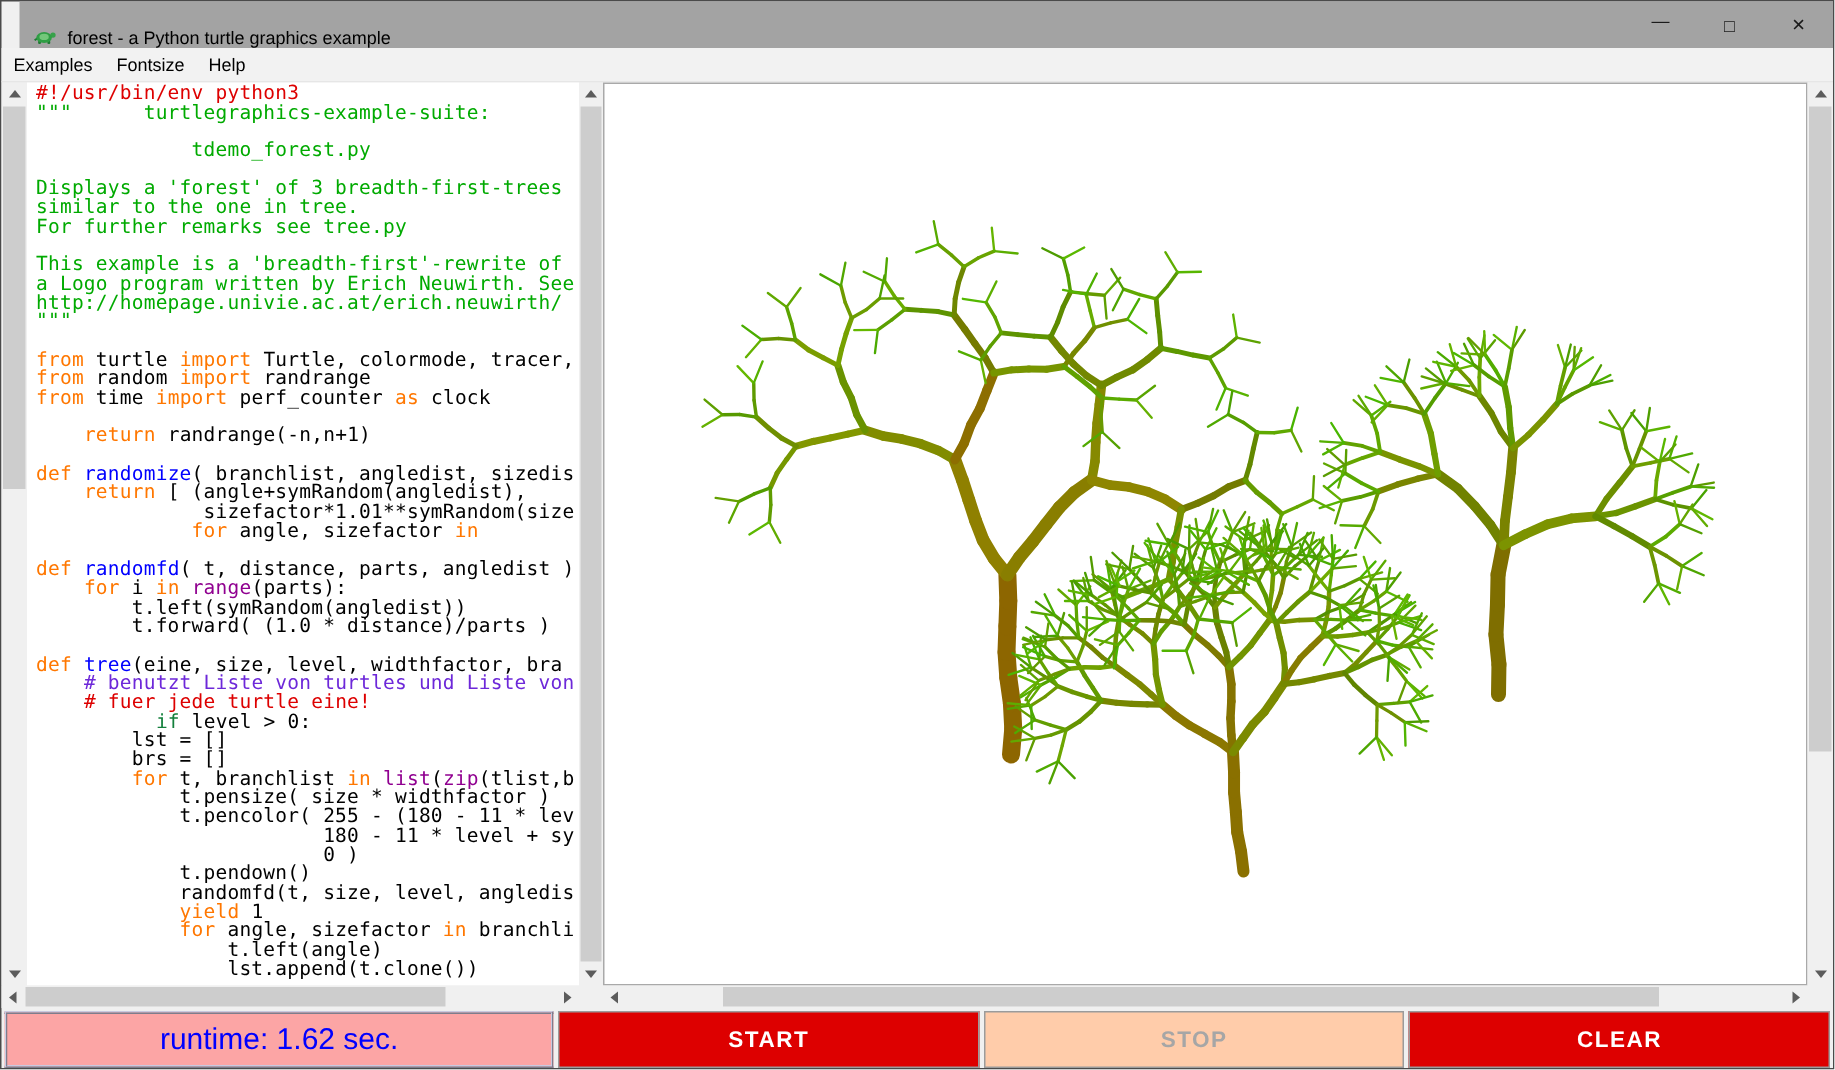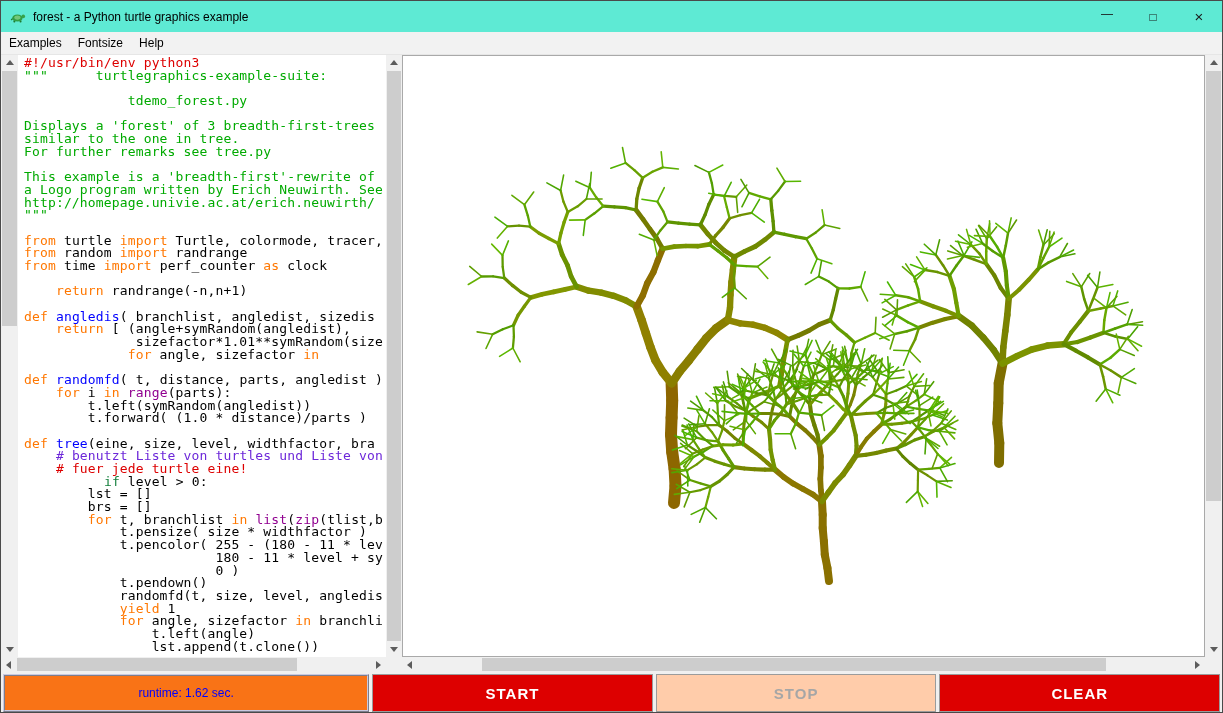--- a/index.html
+++ b/index.html
@@ -1,21 +1,21 @@
 <!DOCTYPE html>
 <html><head>
 <meta charset="utf-8">
 <style>
   *{margin:0;padding:0;box-sizing:border-box}
   html,body{width:1223px;height:713px;overflow:hidden;background:#fff;
     font-family:"Liberation Sans","DejaVu Sans",sans-serif}
   .window{position:relative;width:1223px;height:713px;background:#f0f0f0;border:1px solid #4a4a4a}
 
   
-  .titlebar{position:absolute;top:0;left:0;right:0;height:31px;background:#5eead4;display:flex;align-items:center}
+  .titlebar{position:absolute;top:0;left:12px;right:0;height:31px;background:#a3a3a3;display:flex;align-items:flex-end}
   .title-icon{margin:0 7px 0 9px;display:flex;align-items:center}
   .window-title{font-size:12px;color:#000}
   .win-controls{position:absolute;right:0;top:0;height:31px;display:flex}
   .win-btn{width:46px;height:31px;display:flex;align-items:center;justify-content:center;color:#1a1a1a;cursor:default}
   .win-btn.min{font-size:12px;padding-bottom:6px}
   .win-btn.max{font-size:12px}
   .win-btn.cls{font-size:15px}
 
   
   .menubar{position:absolute;top:31px;left:0;right:0;height:23px;background:#f2f2f2;display:flex;align-items:center;border-bottom:1px solid #e6e6e6}
@@ -45,21 +45,21 @@
   .hrow{position:absolute;top:656px;left:0;width:1221px;height:15px}
   .hscroll{position:absolute;top:0;height:15px;background:#f0f0f0}
   .hs-code{left:0;width:385px}
   .hs-canvas{left:401px;width:803px}
   .hs-btn{position:absolute;top:0;width:15px;height:15px;display:flex;align-items:center;justify-content:center}
   .hs-thumb{position:absolute;top:1px;bottom:1px;background:#cdcdcd}
   .corner{position:absolute;top:0;height:15px;background:#f0f0f0}
 
   
   .bottombar{position:absolute;left:2px;right:2px;top:673px;height:38px;display:flex;gap:3px;align-items:stretch}
-  .runtime{flex:1.3;background:#f97316;border:2px ridge #c9c9e0;display:flex;align-items:center;justify-content:center;font-size:12px;color:#0000ff}
+  .runtime{flex:1.3;background:#fca5a5;border:2px ridge #c9c9e0;display:flex;align-items:center;justify-content:center;font-size:20px;color:#0000ff}
   .btn{flex:1;display:flex;align-items:center;justify-content:center;font-weight:bold;font-size:15px;letter-spacing:1px;border:1px solid #9b9b9b;cursor:default}
   .btn-start,.btn-clear{background:#dd0000;color:#ffffff}
   .btn-stop{background:#ffccaa;color:#a6a6a6}
 </style>
 </head>
 <body>
 
 <div class="window">
 
   <div class="titlebar">
@@ -114,21 +114,21 @@
           <div class="code-line"><span style="color: rgb(0, 170, 0);">a Logo program written by Erich Neuwirth. See</span></div>
           <div class="code-line"><span style="color: rgb(0, 170, 0);">http://homepage.univie.ac.at/erich.neuwirth/</span></div>
           <div class="code-line"><span style="color: rgb(0, 170, 0);">"""</span></div>
           <div class="code-line">&nbsp;</div>
           <div class="code-line"><span style="color: rgb(255, 119, 0);">from</span><span style="color: rgb(0, 0, 0);"> turtle </span><span style="color: rgb(255, 119, 0);">import</span><span style="color: rgb(0, 0, 0);"> Turtle, colormode, tracer,</span></div>
           <div class="code-line"><span style="color: rgb(255, 119, 0);">from</span><span style="color: rgb(0, 0, 0);"> random </span><span style="color: rgb(255, 119, 0);">import</span><span style="color: rgb(0, 0, 0);"> randrange</span></div>
           <div class="code-line"><span style="color: rgb(255, 119, 0);">from</span><span style="color: rgb(0, 0, 0);"> time </span><span style="color: rgb(255, 119, 0);">import</span><span style="color: rgb(0, 0, 0);"> perf_counter </span><span style="color: rgb(255, 119, 0); margin-top: 18px;">as</span><span style="color: rgb(0, 0, 0);"> clock</span></div>
           <div class="code-line">&nbsp;</div>
           <div class="code-line"><span style="color: rgb(0, 0, 0);">    </span><span style="color: rgb(255, 119, 0);">return</span><span style="color: rgb(0, 0, 0);"> randrange(-n,n+1)</span></div>
           <div class="code-line">&nbsp;</div>
-          <div class="code-line"><span style="color: rgb(255, 119, 0);">def</span><span style="color: rgb(0, 0, 0);"> </span><span style="color: rgb(0, 0, 255);">angledis</span><span style="color: rgb(0, 0, 0);">( branchlist, angledist, sizedis</span></div>
+          <div class="code-line"><span style="color: rgb(255, 119, 0);">def</span><span style="color: rgb(0, 0, 0);"> </span><span style="color: rgb(0, 0, 255);">randomize</span><span style="color: rgb(0, 0, 0);">( branchlist, angledist, sizedis</span></div>
           <div class="code-line"><span style="color: rgb(0, 0, 0);">    </span><span style="color: rgb(255, 119, 0);">return</span><span style="color: rgb(0, 0, 0);"> [ (angle+symRandom(angledist),</span></div>
           <div class="code-line"><span style="color: rgb(0, 0, 0);">              sizefactor*1.01**symRandom(size</span></div>
           <div class="code-line"><span style="color: rgb(0, 0, 0);">             </span><span style="color: rgb(255, 119, 0);">for</span><span style="color: rgb(0, 0, 0);"> angle, sizefactor </span><span style="color: rgb(255, 119, 0);">in</span></div>
           <div class="code-line">&nbsp;</div>
           <div class="code-line"><span style="color: rgb(255, 119, 0);">def</span><span style="color: rgb(0, 0, 0);"> </span><span style="color: rgb(0, 0, 255);">randomfd</span><span style="color: rgb(0, 0, 0);">( t, distance, parts, angledist )</span></div>
           <div class="code-line"><span style="color: rgb(0, 0, 0);">    </span><span style="color: rgb(255, 119, 0);">for</span><span style="color: rgb(0, 0, 0);"> i </span><span style="color: rgb(255, 119, 0);">in</span><span style="color: rgb(0, 0, 0);"> </span><span style="color: rgb(144, 0, 144);">range</span><span style="color: rgb(0, 0, 0);">(parts):</span></div>
           <div class="code-line"><span style="color: rgb(0, 0, 0);">        t.left(symRandom(angledist))</span></div>
           <div class="code-line"><span style="color: rgb(0, 0, 0);">        t.forward( (1.0 * distance)/parts )</span></div>
           <div class="code-line">&nbsp;</div>
           <div class="code-line"><span style="color: rgb(255, 119, 0);">def</span><span style="color: rgb(0, 0, 0);"> </span><span style="color: rgb(0, 0, 255);">tree</span><span style="color: rgb(0, 0, 0);">(eine, size, level, widthfactor, bra</span></div>

